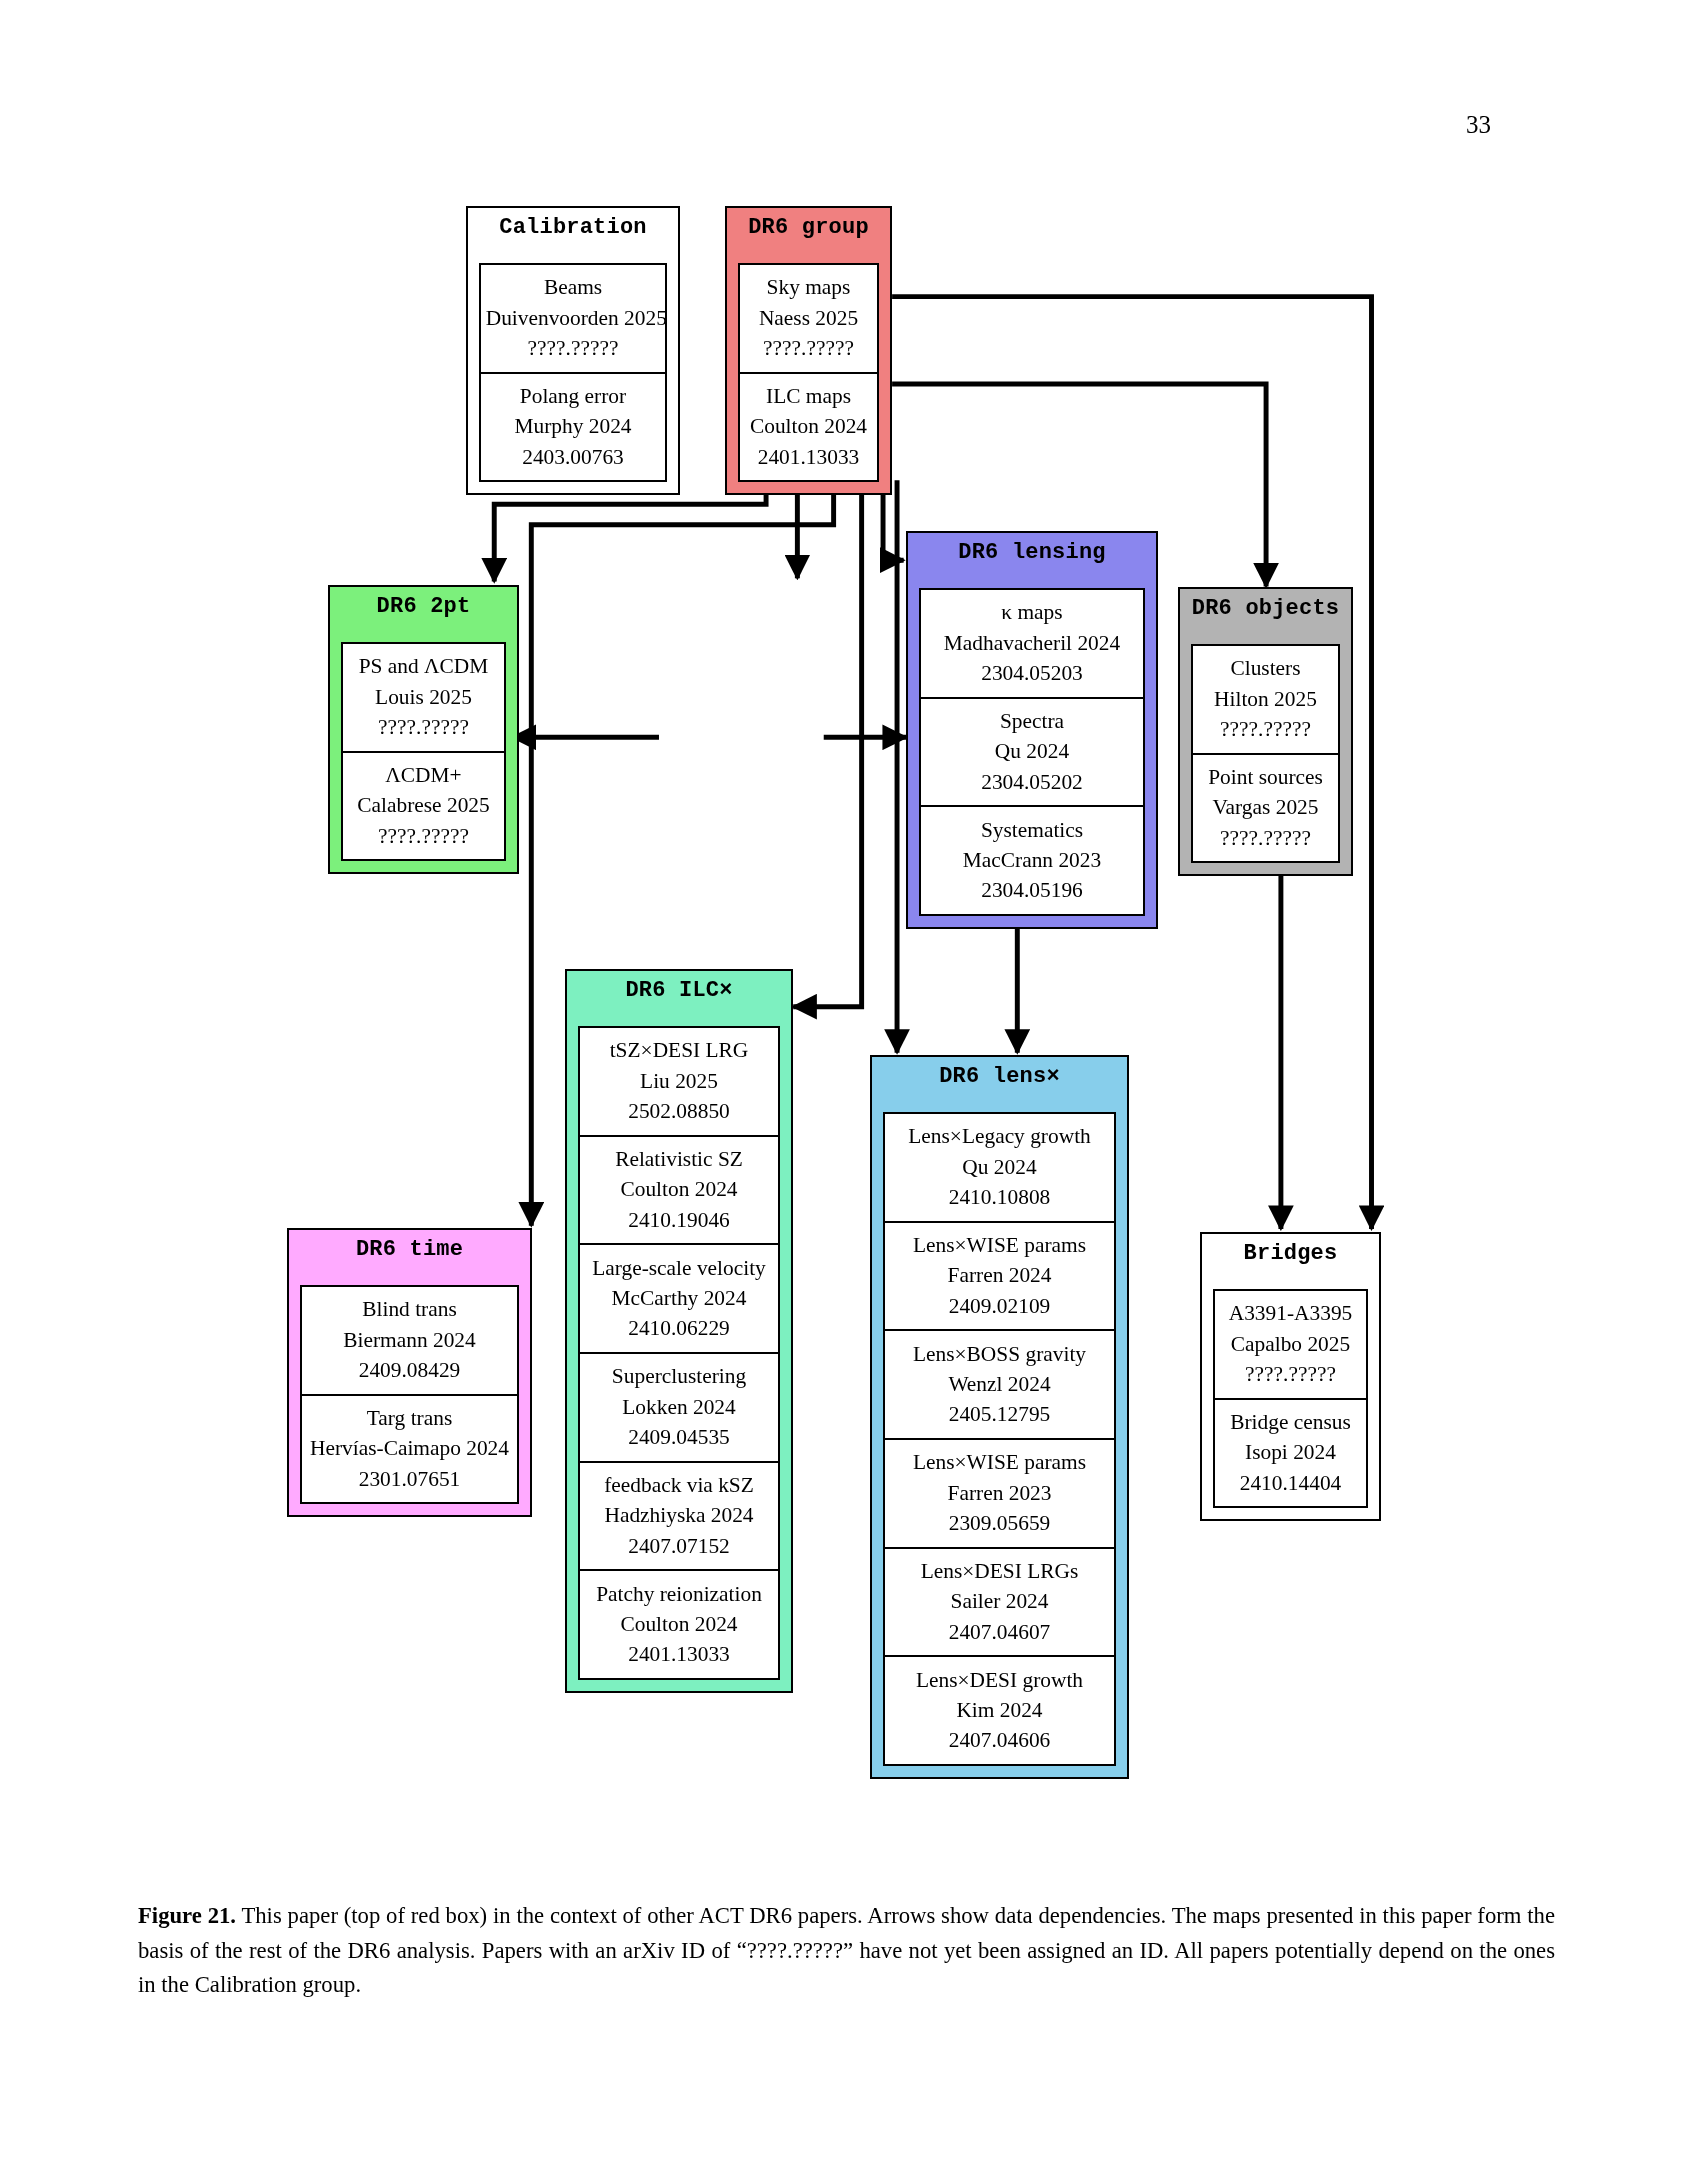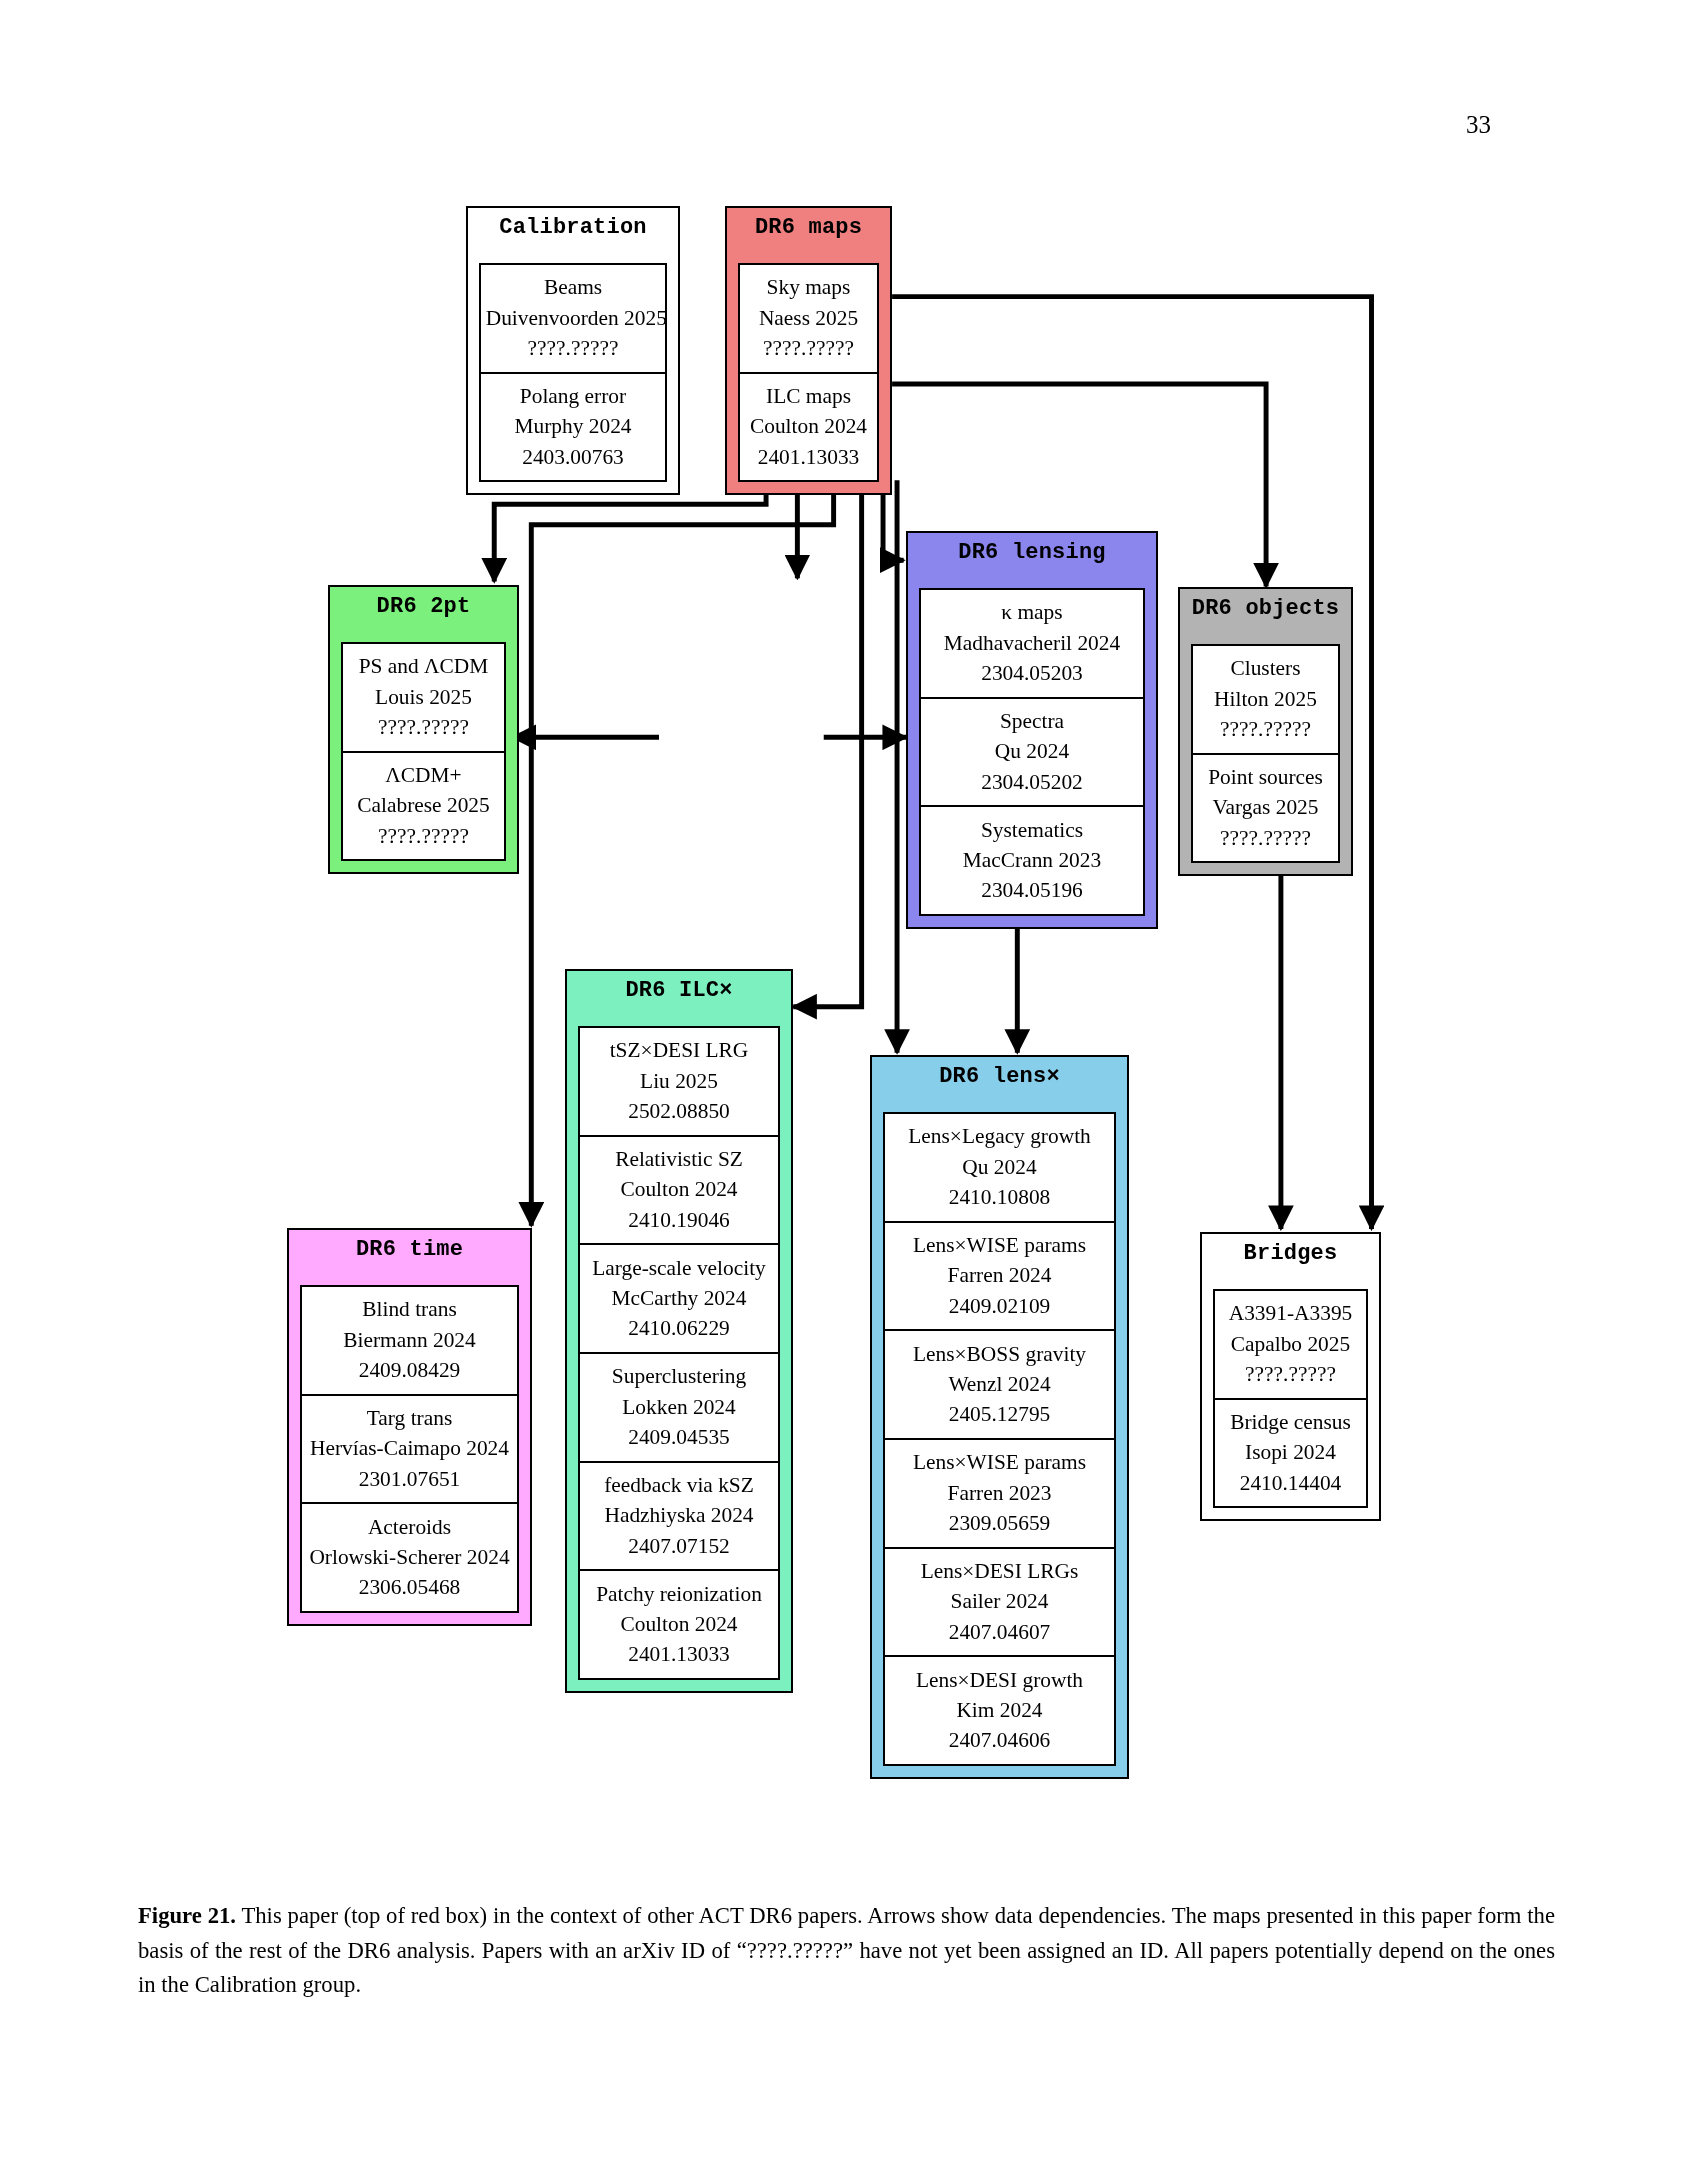--- a/index.html
+++ b/index.html
@@ -79,21 +79,21 @@
       </div>
       <div class="paper">
         <div class="line">Polang error</div>
         <div class="line">Murphy 2024</div>
         <div class="line">2403.00763</div>
       </div>
     </div>
   </div>
 
   <div class="group" style="left:725px;top:206px;width:167px;background:#f08080;">
-    <div class="group-title">DR6 maps</div>
+    <div class="group-title">DR6 group</div>
     <div class="papers">
       <div class="paper">
         <div class="line">Sky maps</div>
         <div class="line">Naess 2025</div>
         <div class="line">????.?????</div>
       </div>
       <div class="paper">
         <div class="line">ILC maps</div>
         <div class="line">Coulton 2024</div>
         <div class="line">2401.13033</div>
@@ -233,25 +233,20 @@
       <div class="paper">
         <div class="line">Blind trans</div>
         <div class="line">Biermann 2024</div>
         <div class="line">2409.08429</div>
       </div>
       <div class="paper">
         <div class="line">Targ trans</div>
         <div class="line">Hervías-Caimapo 2024</div>
         <div class="line">2301.07651</div>
       </div>
-      <div class="paper">
-        <div class="line">Acteroids</div>
-        <div class="line">Orlowski-Scherer 2024</div>
-        <div class="line">2306.05468</div>
-      </div>
     </div>
   </div>
 
   <div class="group" style="left:1200px;top:1232px;width:181px;">
     <div class="group-title">Bridges</div>
     <div class="papers">
       <div class="paper">
         <div class="line">A3391-A3395</div>
         <div class="line">Capalbo 2025</div>
         <div class="line">????.?????</div>

